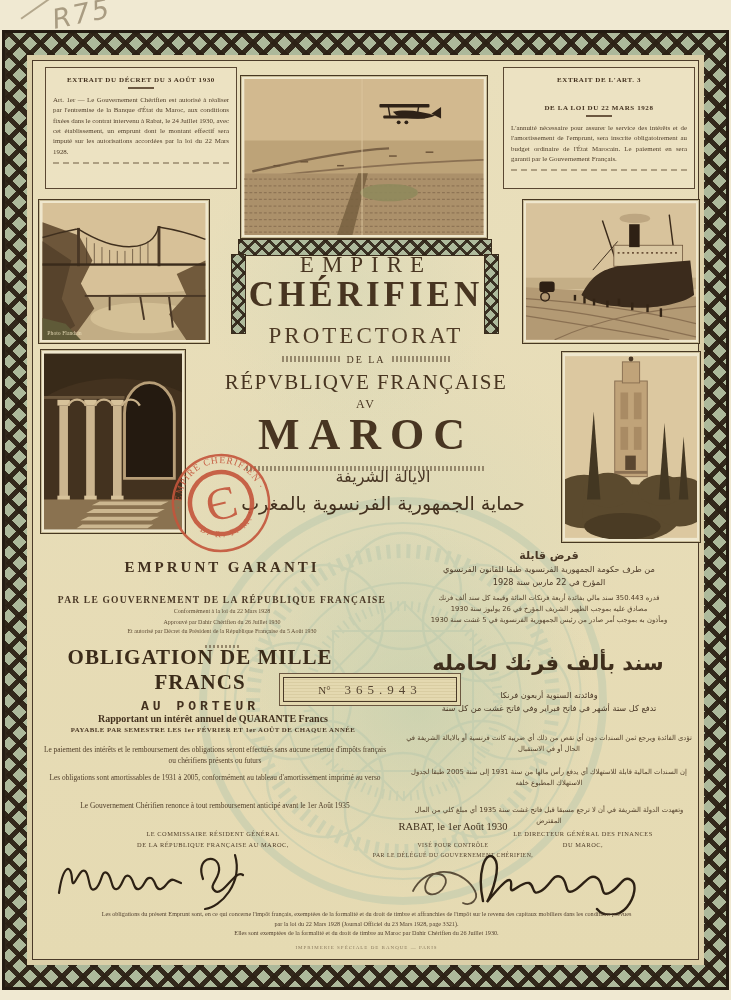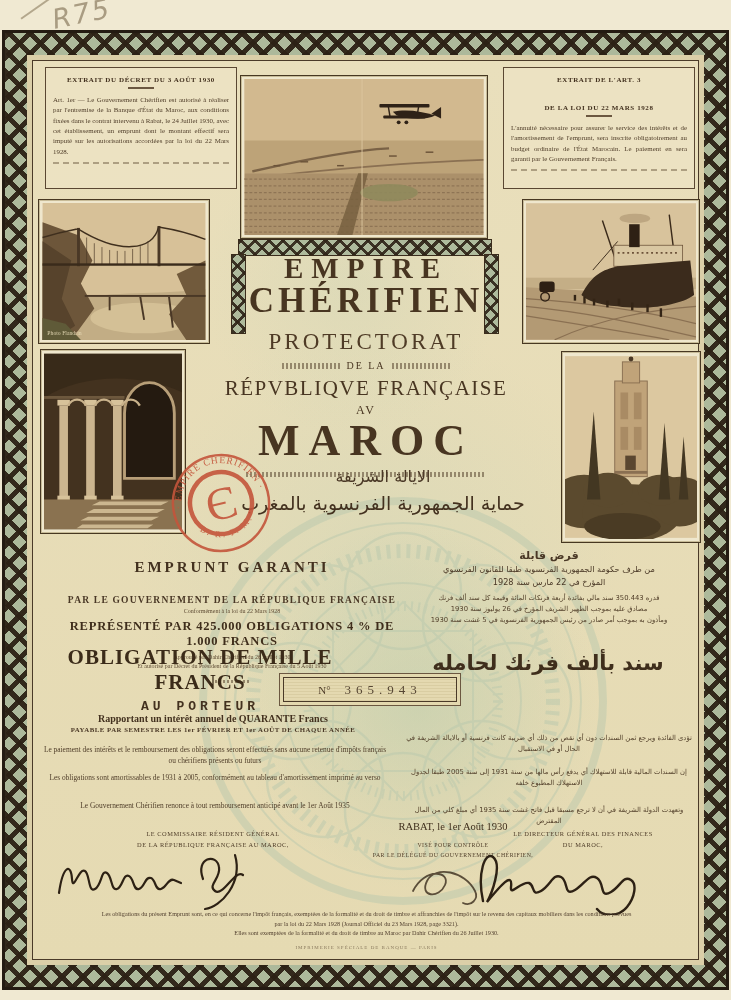--- a/index.html
+++ b/index.html
@@ -34,21 +34,21 @@
   .extract .t{font-size:7px;font-weight:bold;text-align:center;letter-spacing:.6px;color:#43311f;}
   .extract .b{font-size:6.9px;text-align:justify;line-height:1.5;margin-top:6px;color:#4f3d29;}
   .sep{width:26px;height:2px;background:#6b5740;margin:3px auto 0;}
   .dashrow{border-top:2px dashed #7b6a4e;opacity:.55;margin-top:5px;}
   
   .photo{box-sizing:border-box;background:#efe7cd;padding:3px;border:1px solid #473822;
          box-shadow:0 0 0 1px #c7bb97 inset;}
   .photo svg{display:block;width:100%;height:100%;}
   
   .title-block{text-align:center;color:#483521;}
-  .tl1{font-size:29px;font-weight:bold;letter-spacing:8px;line-height:1.05;}
+  .tl1{font-size:23px;font-weight:normal;letter-spacing:8px;line-height:1.05;}
   .tl2{font-size:35px;font-weight:bold;letter-spacing:4px;line-height:1.05;}
   .tl3{font-size:23px;letter-spacing:3px;margin-top:9px;color:#4f3b26;}
   .tl4{font-size:10px;letter-spacing:2px;display:inline-block;vertical-align:middle;margin:0 6px;}
   .tl5{font-size:21px;letter-spacing:1.5px;margin-top:3px;}
   .tl6{font-size:12px;letter-spacing:2px;margin-top:2px;}
   .tl7{font-size:44px;font-weight:bold;letter-spacing:9px;margin-top:0px;line-height:1.05;}
   .orn{display:inline-block;height:6px;vertical-align:middle;opacity:.65;
        background:repeating-linear-gradient(90deg,#6b5a42 0 2px, rgba(0,0,0,0) 2px 4px);}
   .ar{font-family:"DejaVu Sans",sans-serif;direction:rtl;}
   .ar-h1{font-size:16px;text-align:center;color:#4a3826;}
@@ -327,25 +327,24 @@
         <circle cx="52" cy="52" r="31" fill="none" stroke="#c4553b" stroke-width="4.5"></circle>
         <text font-size="9.5" fill="#c4553b" letter-spacing="1">
           <textPath href="#arcTop" startOffset="50%" text-anchor="middle">· EMPIRE CHÉRIFIEN ·</textPath>
         </text>
         <text font-size="9" fill="#c4553b" letter-spacing="2">
           <textPath href="#arcBot" startOffset="50%" text-anchor="middle">B. R. F. M.</textPath>
         </text>
         <text x="52" y="68" font-size="46" text-anchor="middle" fill="#c4553b">Є</text>
       </svg>
 
-      <div class="abs c" style="left:20px;top:498px;width:358px;">
+      <div class="abs c" style="left:10px;top:498px;width:358px;">
         <div class="eg1">EMPRUNT GARANTI</div>
         <div class="eg2">PAR LE GOUVERNEMENT DE LA RÉPUBLIQUE FRANÇAISE</div>
         <div class="eg-s">Conformément à la loi du 22 Mars 1928</div>
-        <div class="eg3">REPRÉSENTÉ PAR 425.000 OBLIGATIONS 4 % DE 1.000 FRANCS</div>
         <div class="eg-s" style="margin-top:5px;">Approuvé par Dahir Chérifien du 26 Juillet 1930</div>
         <div class="eg-s">Et autorisé par Décret du Président de la République Française du 5 Août 1930</div>
         <div><span class="orn" style="width:34px;height:3px;margin-top:4px;"></span></div>
       </div>
 
       <div class="abs c" style="left:0px;top:584px;width:334px;">
         <div class="ob1">OBLIGATION DE MILLE FRANCS</div>
         <div class="ob2">AU PORTEUR</div>
       </div>
 
@@ -364,20 +363,24 @@
       <div class="abs ar ar-p" style="left:374px;top:502px;width:284px;">
         <div>من طرف حكومة الجمهورية الفرنسوية طبقا للقانون الفرنسوي</div>
         <div>المؤرخ في 22 مارس سنة 1928</div>
       </div>
       <div class="abs ar ar-c" style="left:368px;top:532px;width:296px;">
         <div>قدره 350.443 سند مالي بفائدة أربعة فرنكات المائة وقيمة كل سند ألف فرنك</div>
         <div>مصادق عليه بموجب الظهير الشريف المؤرخ في 26 يوليوز سنة 1930</div>
         <div>ومأذون به بموجب أمر صادر من رئيس الجمهورية الفرنسوية في 5 غشت سنة 1930</div>
       </div>
       <div class="abs ar ar-big" style="left:370px;top:590px;width:290px;">سند بألف فرنك لحامله</div>
+      <div class="abs ar ar-p" style="left:374px;top:628px;width:284px;">
+        <div>وفائدته السنوية أربعون فرنكا</div>
+        <div>تدفع كل ستة أشهر في فاتح فبراير وفي فاتح غشت من كل سنة</div>
+      </div>
       <div class="abs ar ar-c" style="left:368px;top:672px;width:296px;">تؤدى الفائدة ويرجع ثمن السندات دون أي نقص من ذلك أي ضريبة كانت فرنسية أو بالايالة الشريفة في الحال أو في الاستقبال</div>
       <div class="abs ar ar-c" style="left:368px;top:706px;width:296px;">إن السندات المالية قابلة للاستهلاك أي يدفع رأس مالها من سنة 1931 إلى سنة 2005 طبقا لجدول الاستهلاك المطبوع خلفه</div>
       <div class="abs ar ar-c" style="left:368px;top:744px;width:296px;">وتعهدت الدولة الشريفة في أن لا ترجع مسبقا قبل فاتح غشت سنة 1935 أي مبلغ كلي من المال المقترض</div>
 
       <div class="abs c date" style="left:310px;top:760px;width:220px;">RABAT, le 1er Août 1930</div>
 
       <div class="abs c sigt" style="left:50px;top:768px;width:260px;">
         <div>LE COMMISSAIRE RÉSIDENT GÉNÉRAL</div>
         <div>DE LA RÉPUBLIQUE FRANÇAISE AU MAROC,</div>
       </div>

